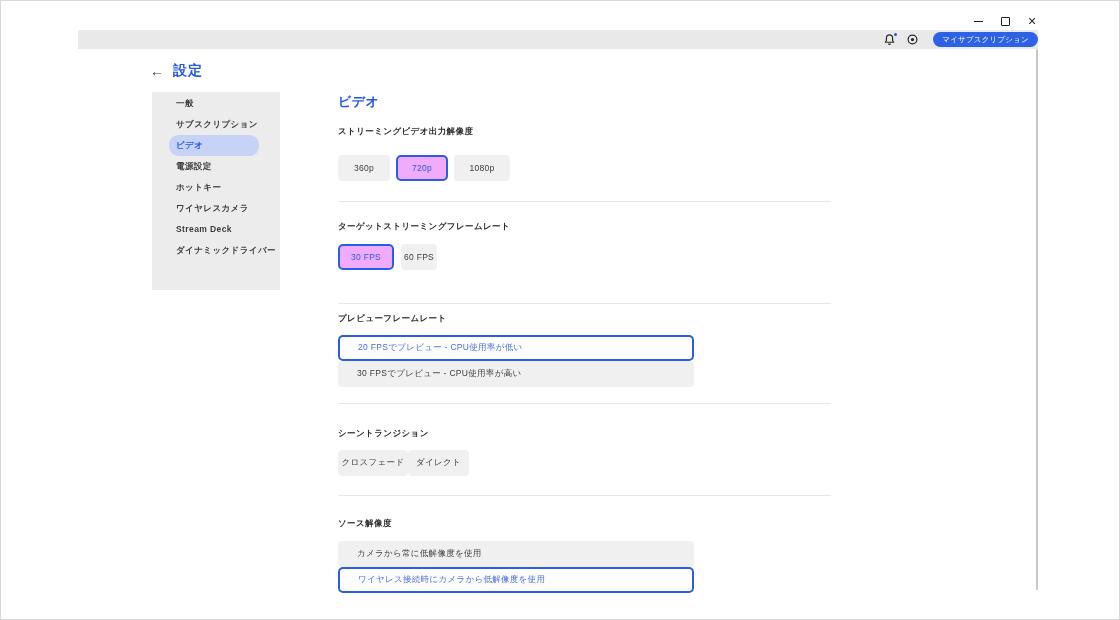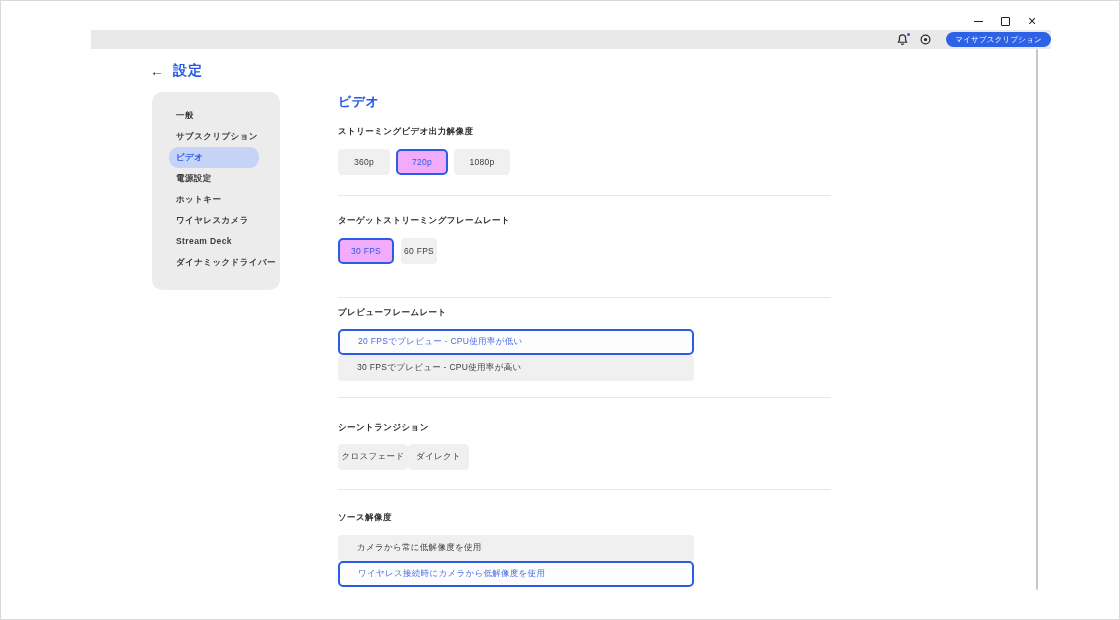--- a/index.html
+++ b/index.html
@@ -7,51 +7,51 @@
   .canvas { position:absolute; inset:0; width:1120px; height:620px; background:#fff; border:1px solid #d8d8d8; overflow:hidden; }
 
   
   .win-controls { position:absolute; top:13px; right:80px; display:flex; align-items:center; gap:13px; height:14px; }
   .wc { width:14px; height:14px; display:flex; align-items:center; justify-content:center; cursor:default; }
   .wc-min i { display:block; width:9px; height:0; border-top:1.6px solid #1f1f1f; }
   .wc-max i { display:block; width:9px; height:9px; border:1.4px solid #1f1f1f; border-radius:1px; }
   .wc-close { font-size:14px; color:#1f1f1f; line-height:14px; }
 
   
-  .toolbar { position:absolute; left:90px; top:29px; width:960px; height:19px; background:#e9e9e9; display:flex; align-items:center; justify-content:flex-end; }
+  .toolbar { position:absolute; left:77px; top:29px; width:960px; height:19px; background:#e9e9e9; display:flex; align-items:center; justify-content:flex-end; }
   .tb-icon { position:relative; width:16px; height:16px; display:flex; align-items:center; justify-content:center; margin-right:7px; }
   .tb-icon svg { display:block; }
   .notif-dot { position:absolute; top:1px; right:0; width:3.5px; height:3.5px; border-radius:50%; background:#2458e6; }
   .pill-btn { height:15px; padding:0 9px; background:#2e62e6; border:none; border-radius:8px; color:#fff; font-size:7.5px; letter-spacing:0.2px; display:flex; align-items:center; font-family:"Liberation Sans", sans-serif; }
 
   
   .scrollbar { position:absolute; left:1035px; top:48px; width:2px; height:541px; background:#c6c6c6; border-radius:1px; }
 
   
   .page-header { position:absolute; left:149px; top:61px; display:flex; align-items:center; gap:9px; }
   .back-arrow { font-size:14px; color:#3a3a3a; line-height:18px; }
   .page-title { font-size:14px; font-weight:700; color:#2458e6; letter-spacing:1px; }
 
   
-  .sidebar { position:absolute; left:151px; top:91px; width:128px; height:198px; background:#ececec; border-radius:10px; padding-top:13px; }
+  .sidebar { position:absolute; left:151px; top:91px; width:128px; height:198px; background:#ececec; border-radius:0; padding-top:1px; }
   .side-item { position:relative; height:21px; line-height:21px; padding-left:24px; font-size:8.5px; font-weight:700; color:#3c3c3c; letter-spacing:0.4px; cursor:default; white-space:nowrap; }
   .side-item.selected { background:#c6d3f7; border-radius:9.5px; margin:0 21px 0 17px; padding-left:7px; color:#2458e6; }
 
   
   .main { position:absolute; left:337px; top:92px; width:493px; height:501px; overflow:hidden; }
   .main-heading { font-size:13px; line-height:18px; font-weight:700; color:#2458e6; letter-spacing:0.5px; }
   .sec-label { font-size:8.5px; line-height:13px; font-weight:700; color:#2e2e2e; letter-spacing:0.4px; }
   .btn-row { display:flex; gap:6px; }
   .btn { height:26px; background:#f0f0f0; border:1px solid #f0f0f0; border-radius:4px; font-size:8.5px; color:#3c3c3c; display:flex; align-items:center; justify-content:center; letter-spacing:0.3px; font-family:"Liberation Sans", sans-serif; }
   .btn.selected { background:#f0abfc; border:2px solid #2b5ce6; border-radius:5px; color:#2b5ce6; }
   .wrow { width:356px; height:26px; background:#f0f0f0; border:1px solid #f0f0f0; border-radius:4px; font-size:8.5px; color:#3c3c3c; display:flex; align-items:center; padding-left:18px; letter-spacing:0.3px; font-family:"Liberation Sans", sans-serif; }
   .wrow.selected { background:#fdfdfd; border:2px solid #2b5ce6; border-radius:5px; color:#4a6be0; }
   .divider { width:100%; height:0; border-top:1px solid #e7e7e7; }
 
-  .mt14{margin-top:14px}.mt9{margin-top:11px}.mt20{margin-top:20px}.mt18{margin-top:18px}
+  .mt14{margin-top:14px}.mt9{margin-top:17px}.mt20{margin-top:20px}.mt18{margin-top:18px}
   .mt11{margin-top:11px}.mt33{margin-top:33px}.mt8{margin-top:8px}.mt10{margin-top:10px}
   .mt7{margin-top:0}.mt16{margin-top:16px}.mt23{margin-top:23px}.mt19{margin-top:19px}
   .mt21{margin-top:21px}
   .w52{width:52px}.w56{width:56px}.w55{width:36px}.w70{width:70px}.w61{width:61px}
   .gap9{gap:7px}.gap8{gap:0}
 </style>
 </head>
 <body>
 
 <div class="canvas">

